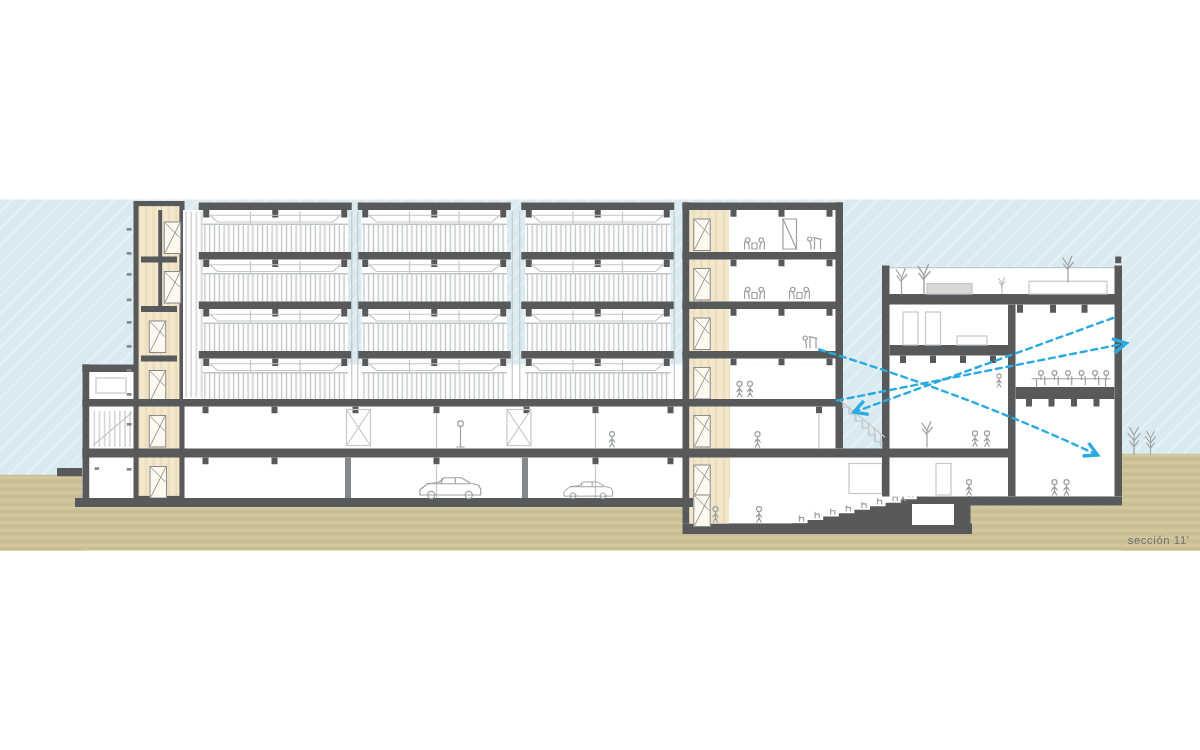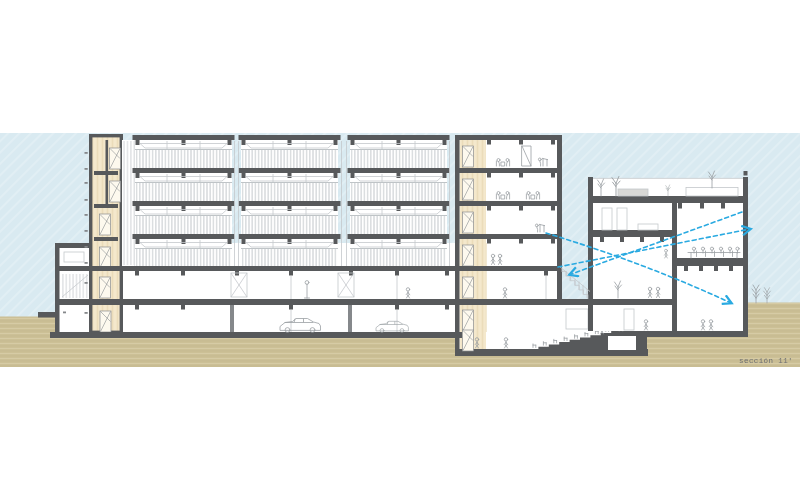--- a/index.html
+++ b/index.html
@@ -1,17 +1,17 @@
 <!DOCTYPE html>
 <html style="--c-paper: #ffffff; --c-sky: #d9eaf1; --c-sky_hatch: #e9f3f7; --c-ground: #ccc096; --c-ground_streak_dark: #bfb388; --c-ground_streak_light: #d9cea9; --c-wall_dark: #57595b; --c-column_gray: #85888b; --c-core_beige: #f4e8cc; --c-beige_streak: #ebdcba; --c-outline_light: #c4c8cb; --c-glyph_gray: #9ba0a3; --c-railing_line: #bfc4c7; --c-arrow_cyan: #2aaae1; --c-planter_gray: #d8d8d5; --c-door_fill: #fdf9ee; --c-label_gray: #6c6e71;"><head>
 <meta charset="utf-8">
 <style>
   html,body{margin:0;padding:0;background:#fff;}
   #stage{position:relative;width:800px;height:500px;background:var(--c-paper,#ffffff);overflow:hidden;
-         font-family:Liberation Mono, monospace;}
+         font-family:Liberation Sans, sans-serif;}
   svg{position:absolute;left:0;top:0;}
   .dk{fill:var(--c-wall_dark,#57595b);}
   .md{fill:var(--c-column_gray,#85888b);}
   .wh{fill:var(--c-paper,#ffffff);}
   .lt{stroke:var(--c-outline_light,#c4c8cb);stroke-width:.8;fill:none;}
   .gl{stroke:var(--c-glyph_gray,#9ba0a3);stroke-width:.8;fill:none;stroke-linecap:round;stroke-linejoin:round;}
   .cy{stroke:var(--c-arrow_cyan,#2aaae1);stroke-width:1.6;fill:none;stroke-dasharray:4 3.2;stroke-linecap:round;}
   .beigeline{stroke:var(--c-beige_streak,#dcc9a0);stroke-width:.8;}
   #section-label{font-size:7.5px;letter-spacing:.4px;fill:var(--c-label_gray,#6c6e71);}
 </style>

